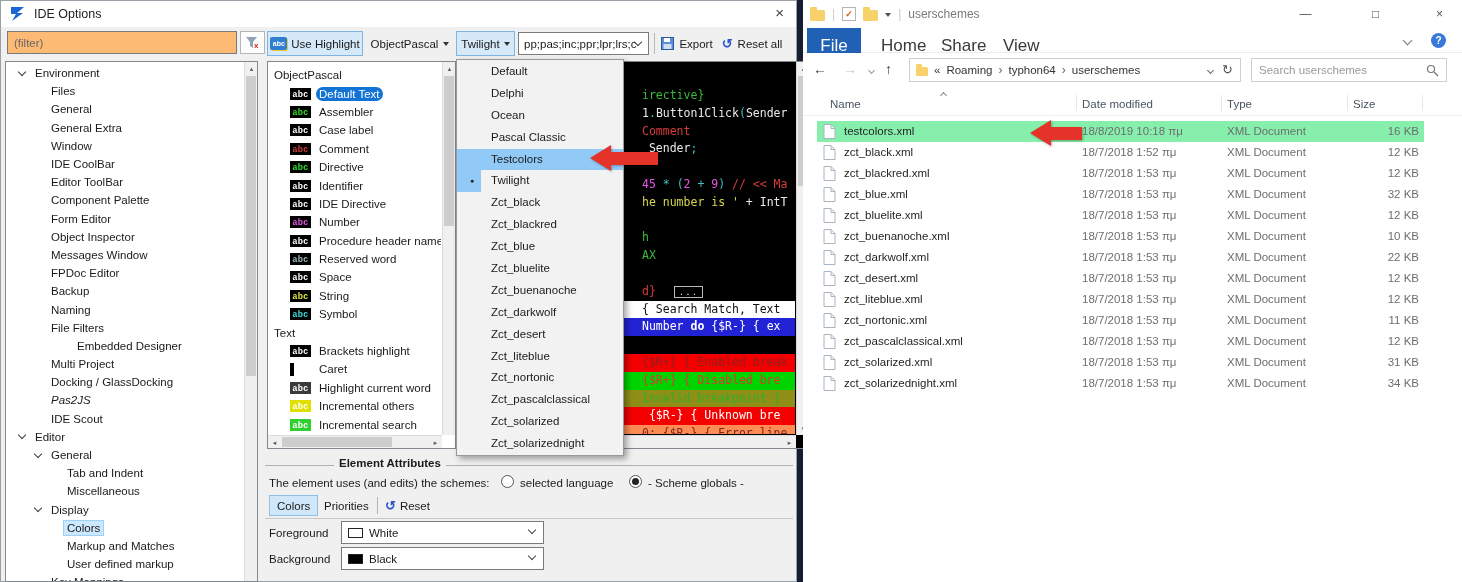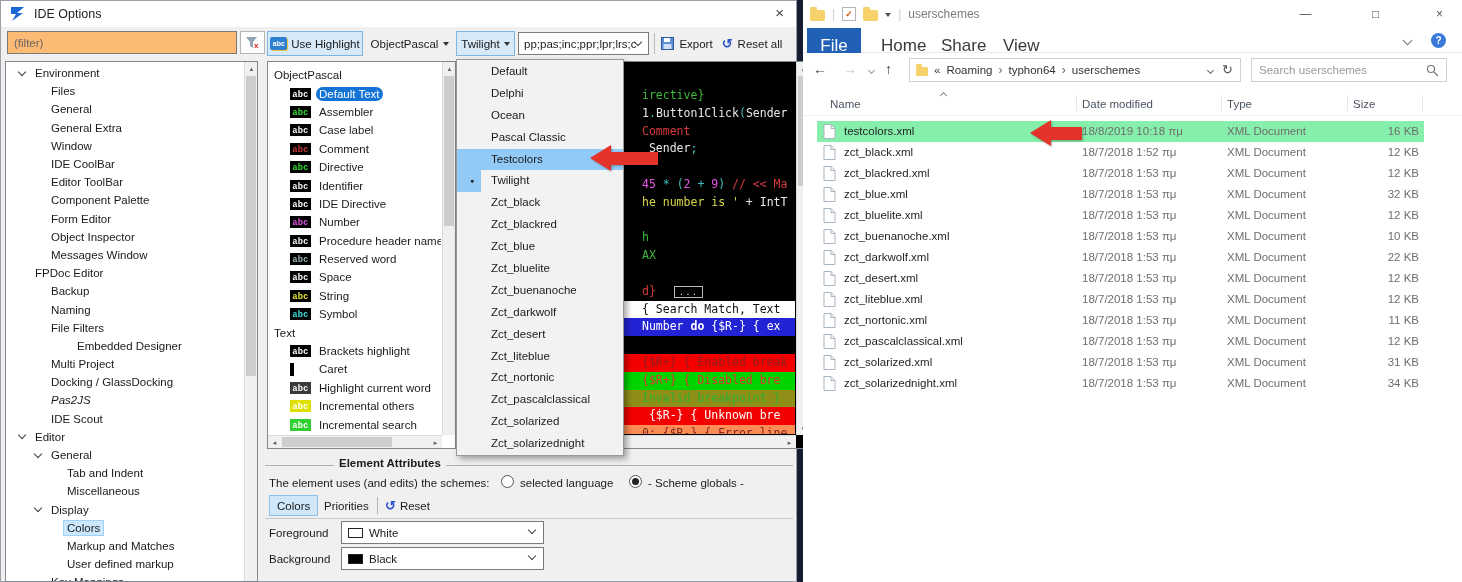--- a/index.html
+++ b/index.html
@@ -194,21 +194,21 @@
             <span class="tree-label">Form Editor</span>
           </div>
           <div class="tree-row" style="padding-left: 28px;">
             <span class="tree-spacer"></span>
             <span class="tree-label">Object Inspector</span>
           </div>
           <div class="tree-row" style="padding-left: 28px;">
             <span class="tree-spacer"></span>
             <span class="tree-label">Messages Window</span>
           </div>
-          <div class="tree-row" style="padding-left: 12px;">
+          <div class="tree-row" style="padding-left: 28px;">
             <span class="tree-spacer"></span>
             <span class="tree-label">FPDoc Editor</span>
           </div>
           <div class="tree-row" style="padding-left: 28px;">
             <span class="tree-spacer"></span>
             <span class="tree-label">Backup</span>
           </div>
           <div class="tree-row" style="padding-left: 28px;">
             <span class="tree-spacer"></span>
             <span class="tree-label">Naming</span>

